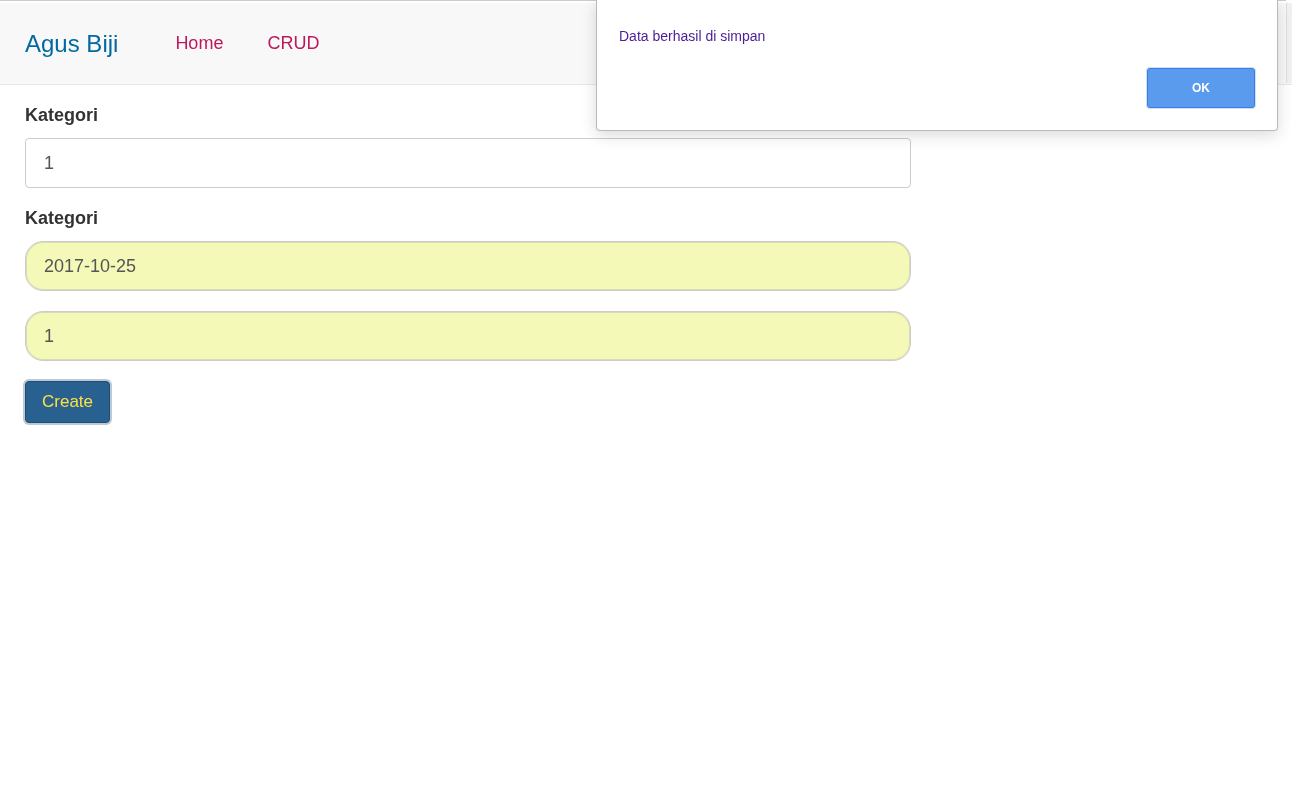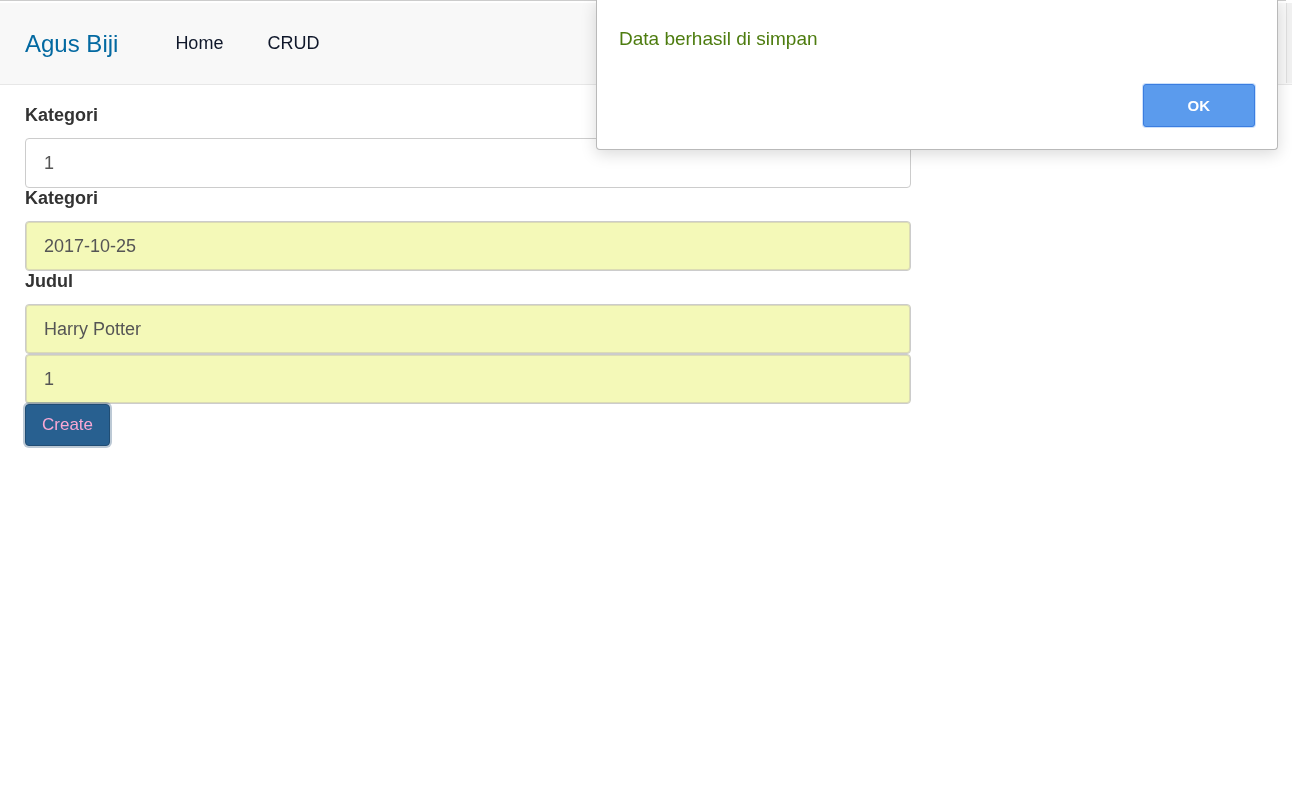--- a/index.html
+++ b/index.html
@@ -46,30 +46,31 @@
       display: flex;
       list-style: none;
       margin-left: 20px;
     }
     .navbar-nav li {
       margin: 0;
     }
     .nav-link {
       display: block;
       padding: 15px 22px;
-      color: #0f172a;
+      color: #be185d;
       text-decoration: none;
       font-size: 18px;
       cursor: pointer;
     }
     .container {
       padding: 20px 25px;
       max-width: 940px;
     }
     .form-group {
+      margin-bottom: 20px;
     }
     .form-label {
       display: block;
       font-weight: 700;
       font-size: 18px;
       color: #333;
       margin-bottom: 12px;
     }
     .form-control {
       display: block;
@@ -80,27 +81,28 @@
       line-height: 1.4;
       color: #555;
       background-color: #fff;
       border: 1px solid #ccc;
       border-radius: 4px;
       font-family: inherit;
     }
     .form-control.autofill {
       background-color: #f4f9b8;
       box-shadow: 0 0 0 1px #dcdcb4 inset;
+      border-radius: 18px;
     }
     .btn-primary {
       display: inline-block;
       padding: 10px 16px;
       font-size: 17px;
       font-weight: 400;
-      color: #f9a8d4;
+      color: #fde047;
       background-color: #286090;
       border: 1px solid #204d74;
       border-radius: 4px;
       cursor: pointer;
       font-family: inherit;
       box-shadow: 0 0 0 2px rgba(32,77,116,0.3);
     }
     .alert-dialog {
       position: absolute;
       top: 0;
@@ -118,34 +120,34 @@
       font-size: 21px;
       color: #555;
       margin-top: -14px;
       overflow: hidden;
       white-space: nowrap;
       height: 12px;
       line-height: 0;
       position: relative;
     }
     .alert-message {
-      font-size: 19px;
-      color: #4d7c0f;
+      font-size: 14px;
+      color: #4c1d95;
       margin-top: 30px;
-      margin-bottom: 34px;
+      margin-bottom: 24px;
     }
     .alert-actions {
       display: flex;
       justify-content: flex-end;
     }
     .alert-ok-btn {
       background: #5b9bed;
       color: #fff;
       border: 1px solid #3b7de0;
-      font-size: 15px;
+      font-size: 12px;
       font-weight: 700;
       padding: 12px 44px;
       border-radius: 3px;
       cursor: pointer;
       font-family: inherit;
       box-shadow: 0 0 0 1px rgba(91,155,237,0.3);
     }
     .right-scrollbar-gutter {
       position: absolute;
       top: 3px;
@@ -179,24 +181,20 @@
   <div class="form-group">
     <label class="form-label">Kategori</label>
     <input type="text" class="form-control" value="1" style="">
   </div>
 
   <div class="form-group">
     <label class="form-label">Kategori</label>
     <input type="text" class="form-control autofill" value="2017-10-25" style="">
   </div>
 
-  <div class="form-group">
-    <label class="form-label">Judul</label>
-    <input type="text" class="form-control autofill" value="Harry Potter" style="">
-  </div>
 
 
   <div class="form-group">
     <input type="text" class="form-control autofill" value="1" style="">
   </div>
 
   <button class="btn-primary">Create</button>
 
 </div>
 

